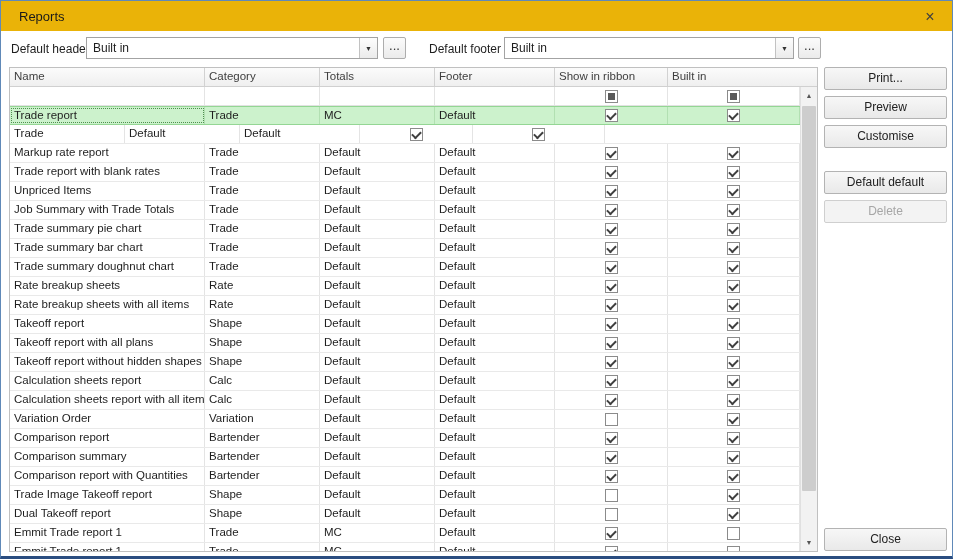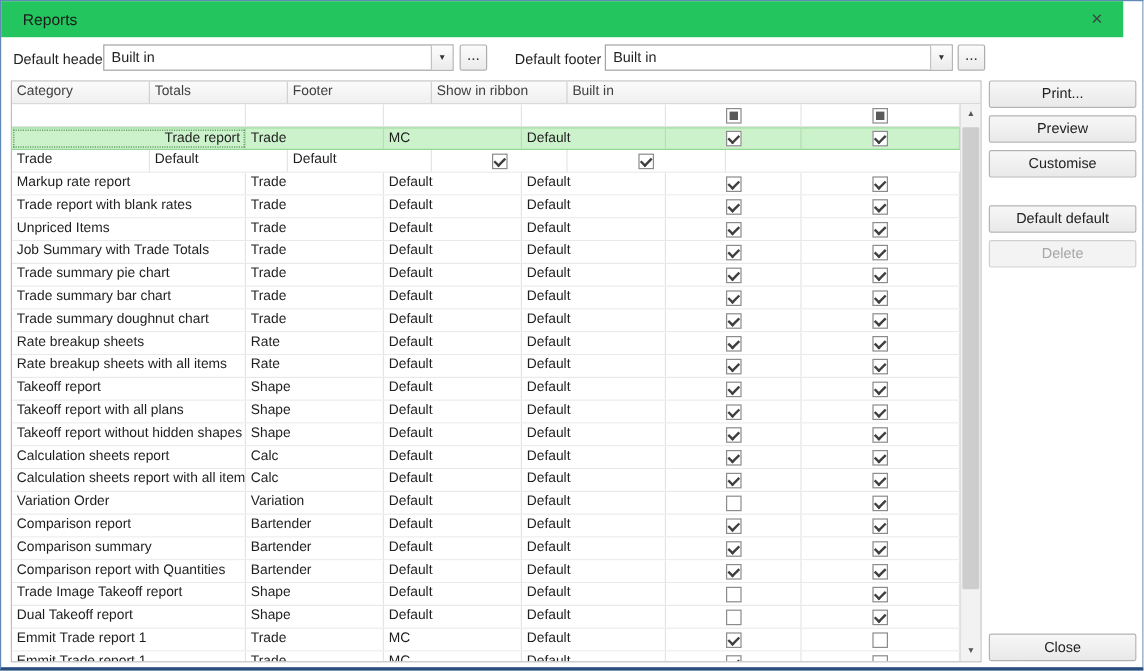--- a/index.html
+++ b/index.html
@@ -7,21 +7,21 @@
   body {
     width:953px; height:559px; position:relative; overflow:hidden;
     font-family:"Liberation Sans", sans-serif; font-size:12px; color:#1e1e1e;
     background:#ffffff;
   }
   .dialog {
     position:absolute; inset:0; background:#fff;
     border:1px solid #6089b8; border-bottom:3px solid #2a4d80;
   }
   
-  .titlebar { position:absolute; left:0; top:0; right:16px; height:30px; background:#22c55e; }
+  .titlebar { position:absolute; left:0; top:0; right:0; height:30px; background:#eab308; }
   .title { position:absolute; left:18px; top:8px; font-size:13px; color:#1a1a1a; }
   .titlebar-close { position:absolute; right:10px; top:4px; width:24px; height:24px;
     text-align:center; line-height:24px; font-size:16px; color:#404040; cursor:pointer; }
   
   .ctl-label { position:absolute; top:41px; color:#1e1e1e; }
   .lbl-header { left:10px; }
   .lbl-footer { left:428px; }
   .combo { position:absolute; top:36px; height:22px; border:1px solid #a3a3a3; background:#fff;
     display:flex; align-items:stretch; }
   .combo-header { left:85px; width:292px; }
@@ -42,21 +42,21 @@
   .w-name{width:195px} .w-cat{width:115px} .w-hdr{width:115px} .w-ftr{width:120px}
   .w-rib{width:113px} .w-bi{width:132px}
   .grid-header .w-bi { width:149px; border-right:none; }
   .filter-row { display:flex; height:19px; width:790px; border-bottom:1px solid #e2e2e2; background:#fff; }
   .grid-body { position:absolute; left:0; top:38px; width:790px; bottom:0; overflow:hidden; }
   .grid-row { display:flex; height:19px; width:790px; border-bottom:1px solid #e9e9e9; background:#fff; }
   .cell { padding:2px 4px; border-right:1px solid #e4e4e4; white-space:nowrap; overflow:hidden; }
   .ck-cell { display:flex; align-items:center; justify-content:center; padding:0; }
   .grid-row.selected { background:#ccf2cc; border-top:1px solid #94d694; border-bottom:1px solid #94d694; }
   .grid-row.selected .cell { border-right-color:#b2e0b2; }
-  .grid-row.selected .cell:first-child { outline:1px dotted #4f8f4f; outline-offset:-2px;text-align:right; }
+  .grid-row.selected .cell:first-child { outline:1px dotted #4f8f4f; outline-offset:-2px; }
   
   .checkbox { width:13px; height:13px; border:1px solid #8b8b8b; background:#fff; position:relative; display:inline-block; }
   .checkbox.checked::after { content:""; position:absolute; left:1px; top:2px; width:7px; height:4px;
     border-left:2px solid #3f3f3f; border-bottom:2px solid #3f3f3f; transform:rotate(-45deg); }
   .checkbox.indeterminate::after { content:""; position:absolute; left:2px; top:2px; width:7px; height:7px; background:#5a5a5a; }
   
   .vscroll { position:absolute; top:19px; right:0; bottom:0; width:17px; background:#f2f2f2; border-left:1px solid #e0e0e0; }
   .scroll-btn { position:absolute; left:0; width:16px; height:17px; display:flex; align-items:center; justify-content:center;
     font-size:7px; color:#555; background:#f2f2f2; }
   .scroll-up { top:0; } .scroll-down { bottom:0; }
@@ -90,20 +90,21 @@
 
   <span class="ctl-label lbl-footer">Default footer</span>
   <div class="combo combo-footer">
     <span class="val">Built in</span>
     <span class="arrow">▼</span>
   </div>
   <div class="browse-btn browse-footer">...</div>
 
   <div class="grid">
     <div class="grid-header">
+      <div class="hcell w-name">Name</div>
       <div class="hcell w-cat">Category</div>
       <div class="hcell w-hdr">Totals</div>
       <div class="hcell w-ftr">Footer</div>
       <div class="hcell w-rib">Show in ribbon</div>
       <div class="hcell w-bi">Built in</div>
     </div>
 
     <div class="filter-row">
       <div class="cell w-name"></div>
       <div class="cell w-cat"></div>

